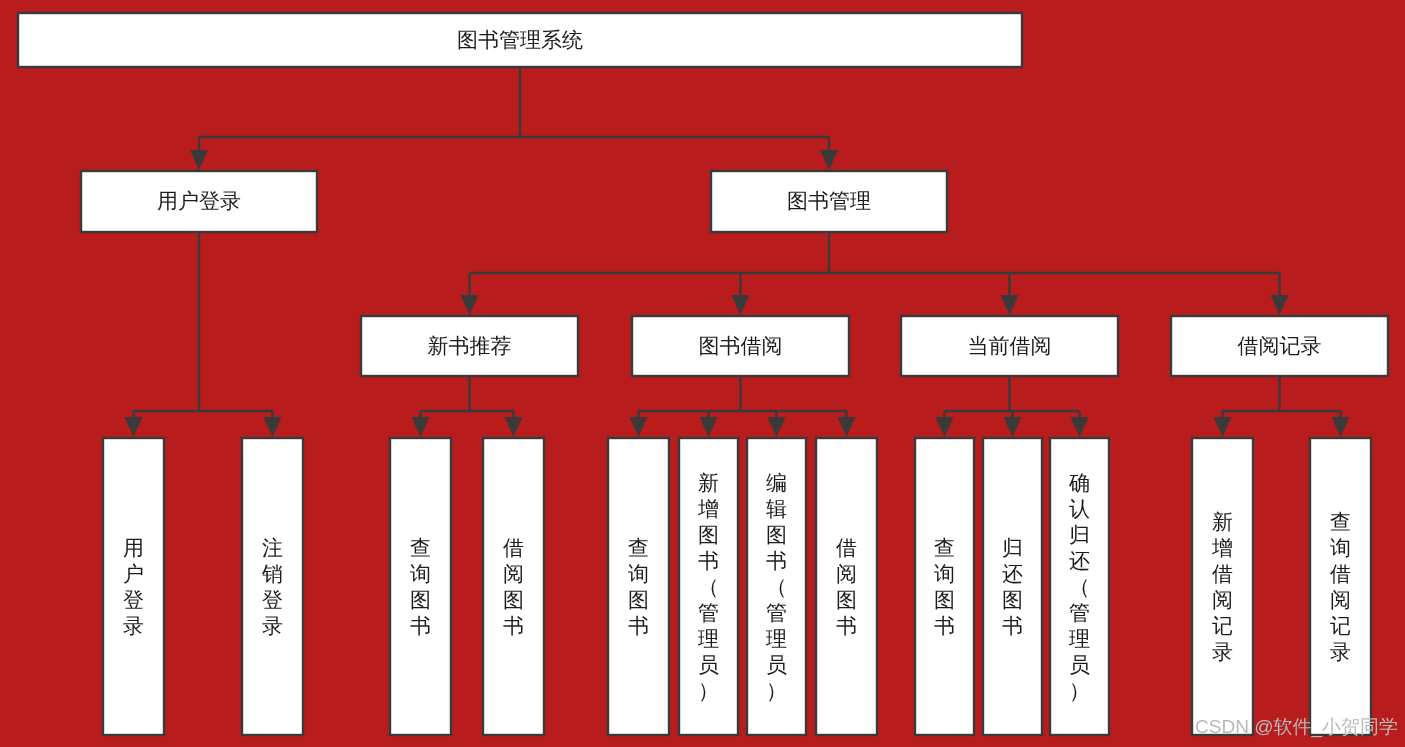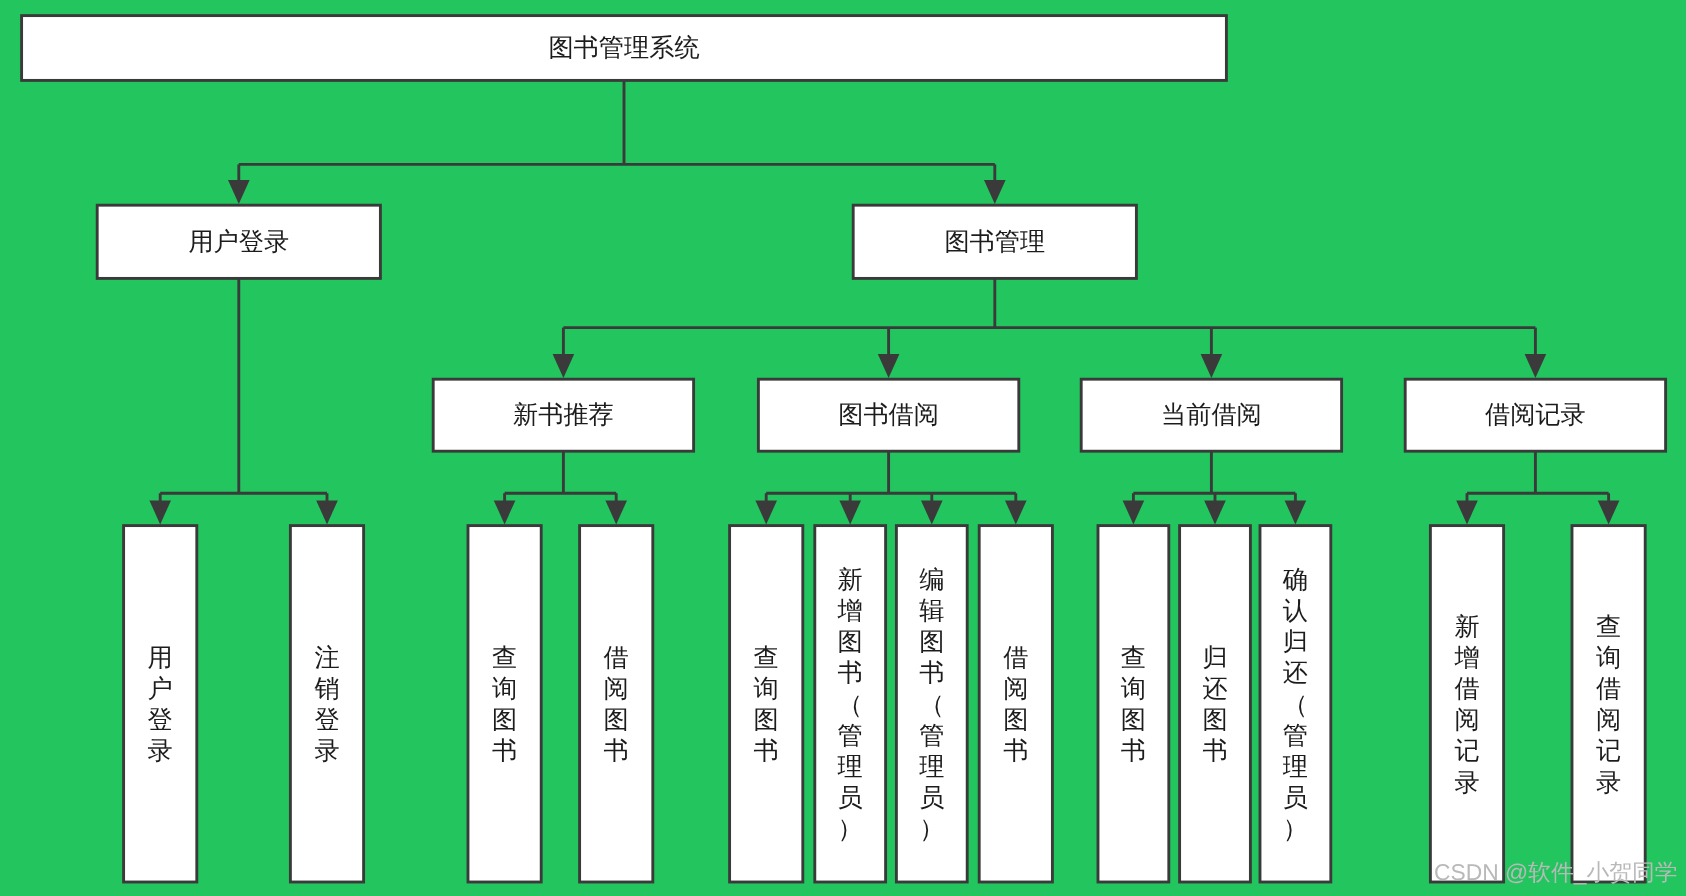--- a/index.html
+++ b/index.html
@@ -7,21 +7,21 @@
     padding: 0;
     background: #ffffff;
   }
   body {
     font-family: "Liberation Sans", "DejaVu Sans", sans-serif;
   }
   #stage {
     position: relative;
     width: 1405px;
     height: 747px;
-    background: #22c55e;
+    background: #b91c1c;
     overflow: hidden;
   }
   #diagram-svg {
     position: absolute;
     left: 0;
     top: 0;
     width: 1405px;
     height: 747px;
   }
   .node-box {

